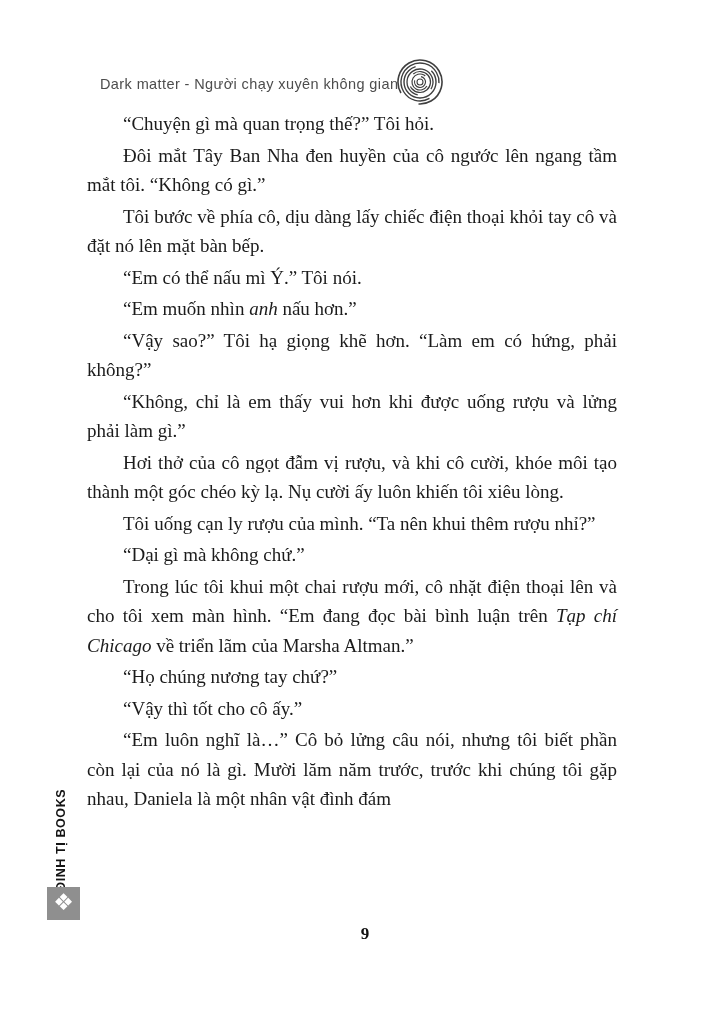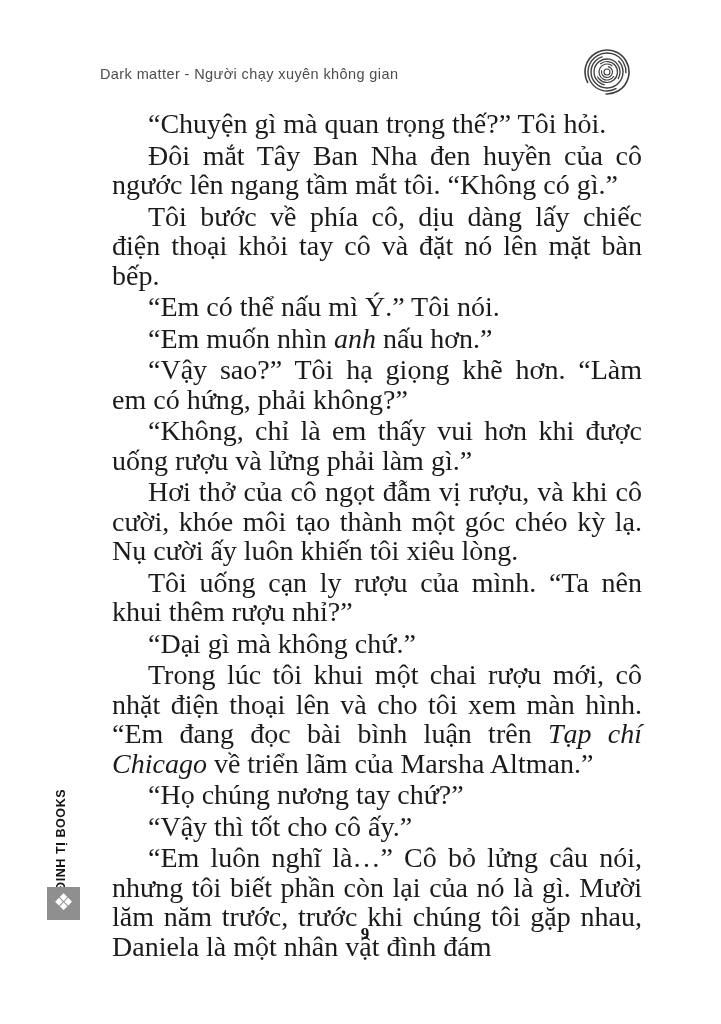--- a/index.html
+++ b/index.html
@@ -11,43 +11,43 @@
     font-family: "Liberation Serif", serif;
   }
   .page {
     position: absolute; inset: 0;
     background: #ffffff;
   }
 
   
   .header {
     position: absolute;
-    top: 48px; left: 100px; right: 90px;
+    top: 58px; left: 100px; right: 90px;
     height: 52px;
     display: flex;
     align-items: center;
-    justify-content: space-between;
+    justify-content: flex-start;
   }
   .running-title {
     font-family: "Liberation Sans", sans-serif;
     font-size: 14.5px;
     letter-spacing: 0.4px;
     color: #4d4d4d;
     white-space: nowrap;
   }
   .spiral { margin-left: -2px; flex: 0 0 auto; }
 
   
   .body-text {
     position: absolute;
-    left: 112px; top: 109px;
+    left: 87px; top: 109px;
     width: 530px;
     color: #1b1b1b;
     font-family: "Liberation Serif", serif;
-    font-size: 28px;
+    font-size: 19px;
     line-height: 29.5px;
     text-align: justify;
   }
   .body-text p {
     margin: 0 0 2px 0;
     text-indent: 36px;
   }
   .body-text em { font-style: italic; }
 
   

